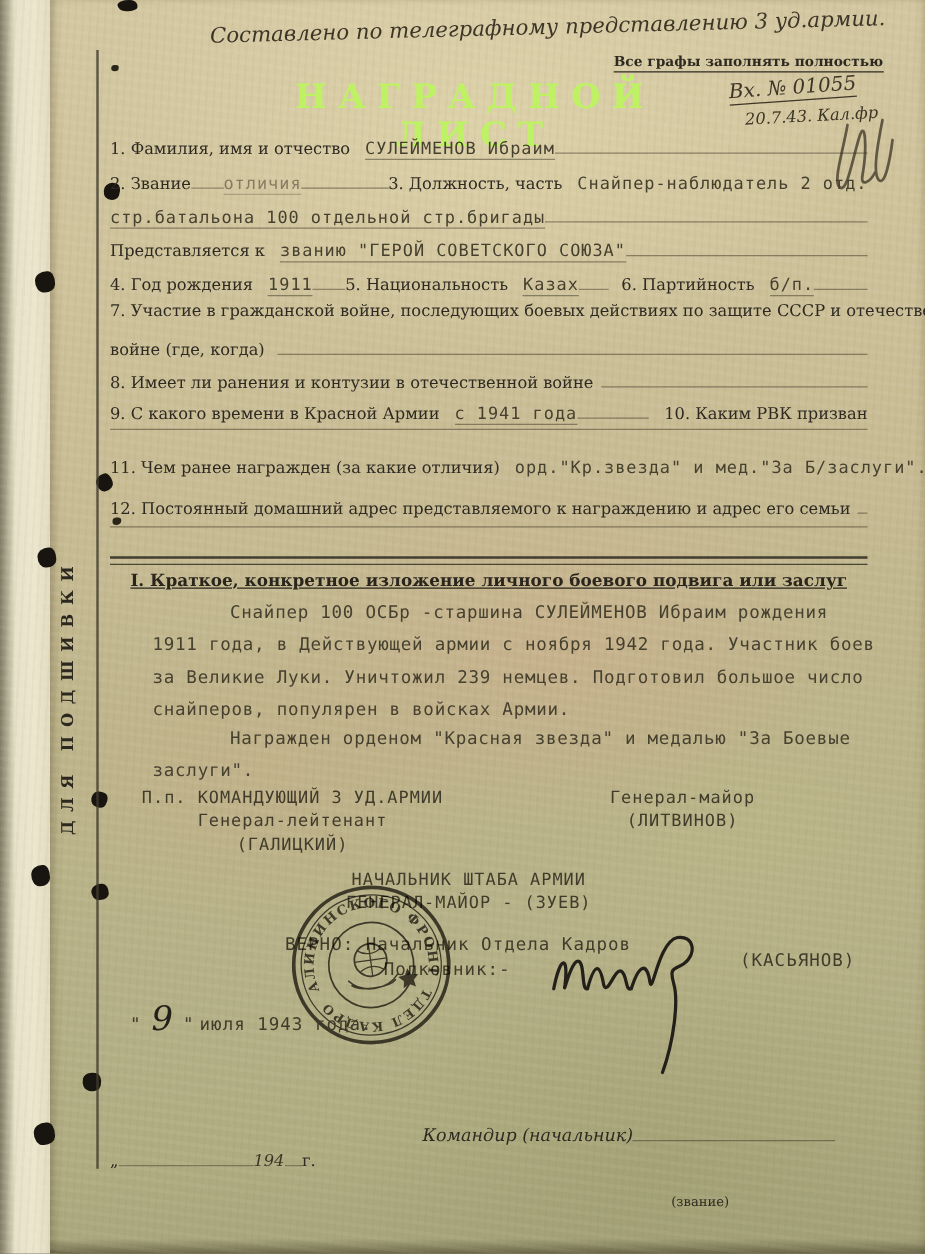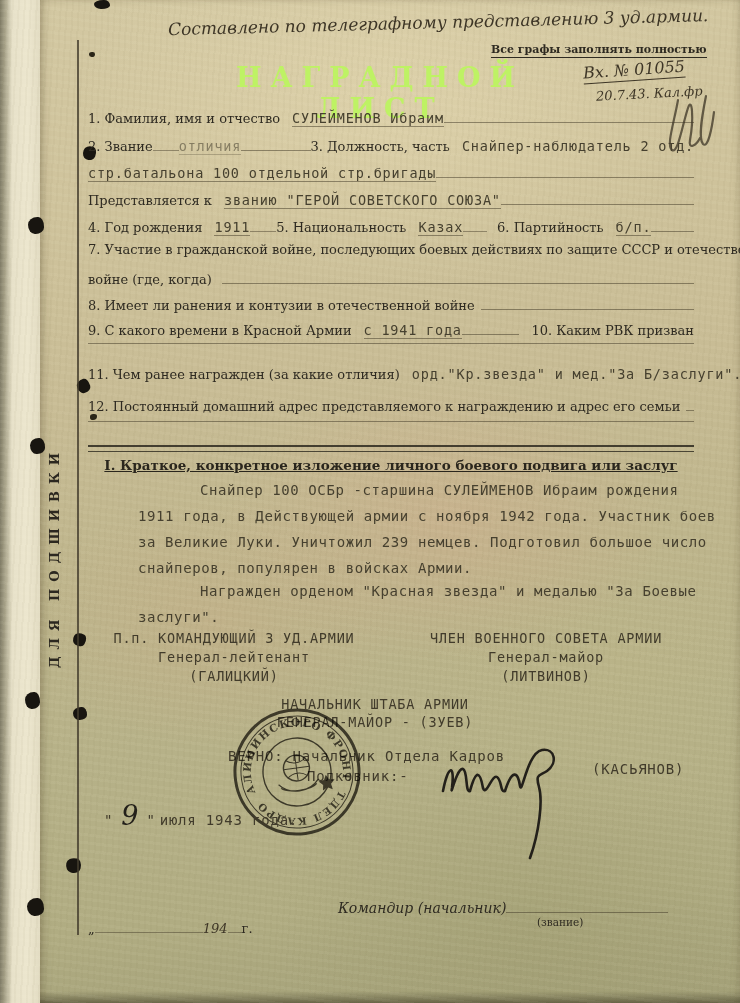--- a/index.html
+++ b/index.html
@@ -42,29 +42,29 @@
   .blank{position:absolute;left:88px;right:46px;border-bottom:1.2px solid rgba(62,54,36,.5);}
   .dblrule{position:absolute;left:88px;right:46px;height:4px;
     border-top:2.5px solid rgba(45,41,31,.85);border-bottom:1.3px solid rgba(45,41,31,.8);}
   .title{position:absolute;top:62px;left:200px;width:360px;text-align:center;
     font:700 27px "DejaVu Serif",serif;letter-spacing:9px;color:#bef264;}
   .note{position:absolute;top:43px;left:491px;font:700 11px "DejaVu Serif",serif;
     color:#2e2a21;border-bottom:1.4px solid #2e2a21;padding-bottom:1px;}
   .heading{position:absolute;top:457px;left:88px;right:46px;text-align:center;
     font:700 13.5px "DejaVu Serif",serif;color:#2a261d;text-decoration:underline;}
   .para{position:absolute;left:122px;width:582px;font:14px "DejaVu Sans Mono",monospace;
-    color:#46402f;letter-spacing:.6px;line-height:26px;text-indent:62px;white-space:normal;margin-left:16px;}
+    color:#46402f;letter-spacing:.6px;line-height:26px;text-indent:62px;white-space:normal;}
   .sigcol{position:absolute;width:256px;text-align:center;font:13.5px "DejaVu Sans Mono",monospace;
     color:#413b2b;line-height:19px;letter-spacing:.8px;}
   .mono{font-family:"DejaVu Sans Mono",monospace;color:#413b2b;letter-spacing:.8px;}
   .stampwrap{position:absolute;left:227px;top:702px;width:140px;height:140px;opacity:.82;
     mix-blend-mode:multiply;transform:rotate(-8deg);}
   .sig-svg{position:absolute;left:425px;top:733px;width:150px;height:135px;}
   .flourish{position:absolute;left:648px;top:88px;width:85px;height:75px;opacity:.75;}
-  .smallcap{font:10.5px "DejaVu Serif",serif;color:#2e2a21;}
+  .smallcap{font:10.5px "DejaVu Serif",serif;color:#2e2a21;margin-top:40px;}
 </style>
 </head>
 <body>
 
 <div class="page">
   <div class="backing"></div>
   <div class="paper"></div>
   <div class="grain"></div>
 
   <div class="hole" style="left:94px;top:0;width:16px;height:9px"></div>
@@ -167,21 +167,20 @@
   <div class="heading">I. Краткое, конкретное изложение личного боевого подвига или заслуг</div>
   <div class="para" style="top:477px">Снайпер 100 ОСБр -старшина СУЛЕЙМЕНОВ Ибраим рождения 1911 года, в Действующей армии с ноября 1942 года. Участник боев за Великие Луки. Уничтожил 239 немцев. Подготовил большое число снайперов, популярен в войсках Армии.</div>
   <div class="para" style="top:578px">Награжден орденом "Красная звезда" и медалью "За Боевые заслуги".</div>
 
   <div class="sigcol" style="left:106px;top:629px">
     <div>П.п. КОМАНДУЮЩИЙ 3 УД.АРМИИ</div>
     <div>Генерал-лейтенант</div>
     <div>(ГАЛИЦКИЙ)</div>
   </div>
   <div class="sigcol" style="left:418px;top:629px">
-    <div>ЧЛЕН ВОЕННОГО СОВЕТА АРМИИ</div>
     <div>Генерал-майор</div>
     <div>(ЛИТВИНОВ)</div>
   </div>
 
   <div class="sigcol" style="left:250px;top:695px;width:250px;line-height:18px">
     <div>НАЧАЛЬНИК ШТАБА АРМИИ</div>
     <div>ГЕНЕРАЛ-МАЙОР - (ЗУЕВ)</div>
   </div>
 
   <div class="abs mono" style="top:748px;left:228px;font-size:14px">ВЕРНО: Начальник Отдела Кадров</div>

